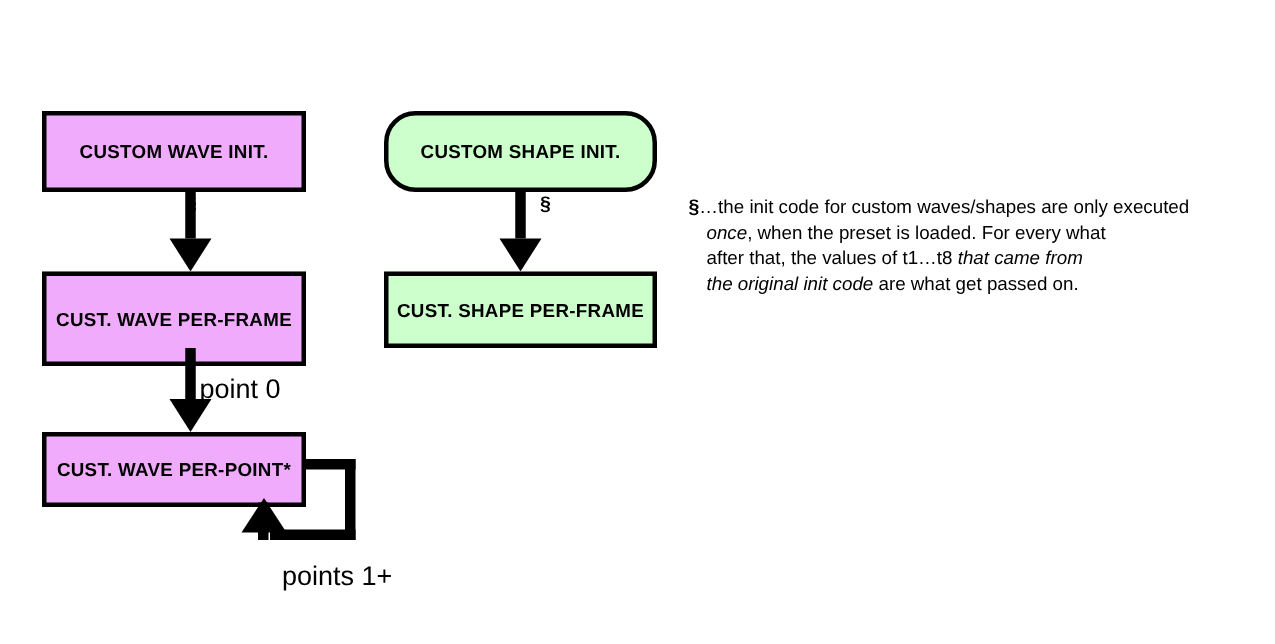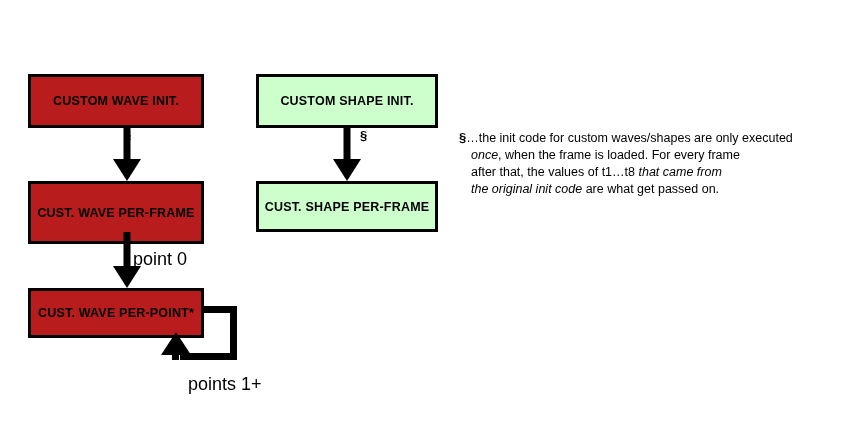--- a/index.html
+++ b/index.html
@@ -30,29 +30,29 @@
     box-sizing: border-box;
     border: 3px solid #000000;
     display: flex;
     align-items: center;
     justify-content: center;
     font-size: 12.5px;
     font-weight: bold;
     letter-spacing: 0.2px;
     white-space: nowrap;
   }
-  .node.blue  { background: #b91c1c; text-align: right; }
+  .node.blue  { background: #f0abfc; text-align: right; }
   .node.green { background: #CCFFCC; }
 
   
   #node-wave-init       { left: 28px;  top: 74px;  width: 176px; height: 54px; }
   #node-wave-perframe   { left: 28px;  top: 181px; width: 176px; height: 63px; }
   #node-wave-perpoint   { left: 28px;  top: 288px; width: 176px; height: 50px; }
   
-  #node-shape-init      { left: 256px; top: 74px;  width: 182px; height: 54px; }
+  #node-shape-init      { left: 256px; top: 74px;  width: 182px; height: 54px; border-radius: 21px; }
   #node-shape-perframe  { left: 256px; top: 181px; width: 182px; height: 51px; }
 
   
   .arrow-down { position: absolute; }
   .arrow-down .shaft {
     position: absolute;
     left: 50%;
     top: 0;
     transform: translateX(-50%);
     width: 7px;
@@ -176,18 +176,18 @@
     <div class="head"></div>
   </div>
   <div class="sect-mark" id="label-sect-shape">§</div>
 
   <div class="node green" id="node-shape-perframe">
     <span>CUST. SHAPE PER-FRAME</span>
   </div>
 
   <div id="footnote">
     <div class="fn-line"><span class="fn-sect">§</span><span>…the init code for custom waves/shapes are only executed</span></div>
-    <div class="fn-line indent"><i>once</i><span>, when the frame is loaded.  For every frame</span></div>
+    <div class="fn-line indent"><i>once</i><span>, when the preset is loaded.  For every what</span></div>
     <div class="fn-line indent"><span>after that, the values of t1…t8 </span><i>that came from</i></div>
     <div class="fn-line indent"><i>the original init code</i><span> are what get passed on.</span></div>
   </div>
 
 </div>
 
 </body></html>

